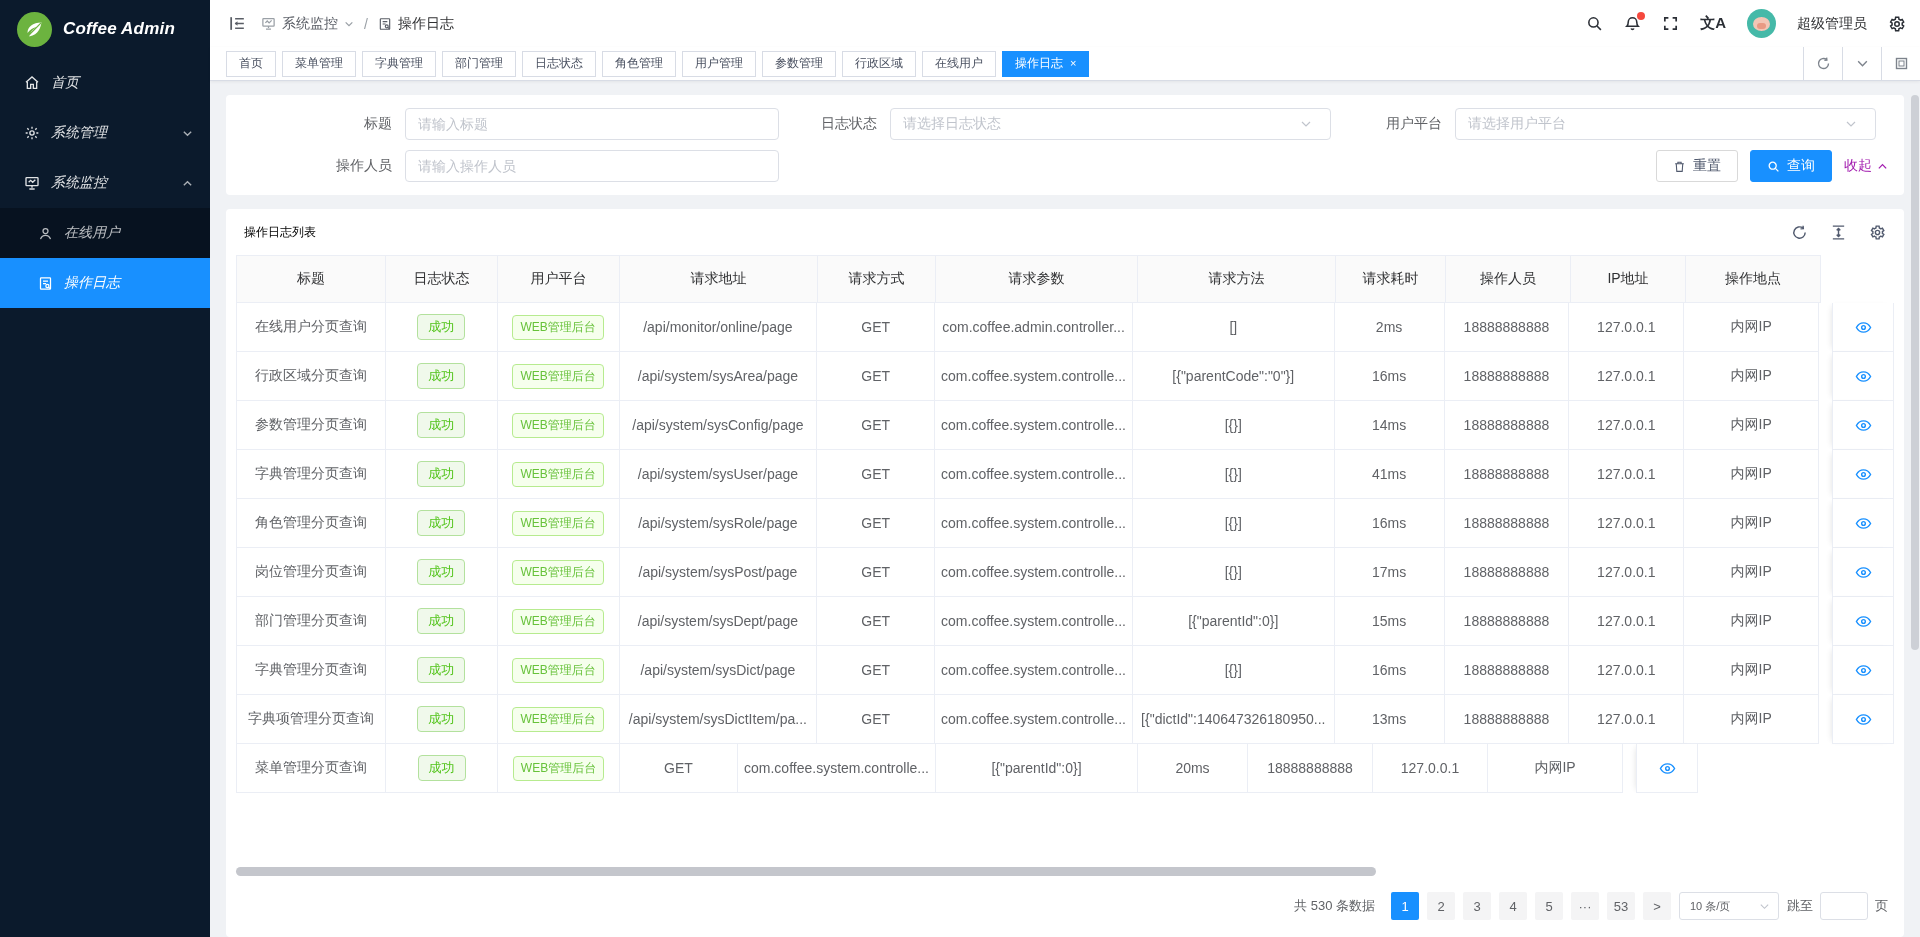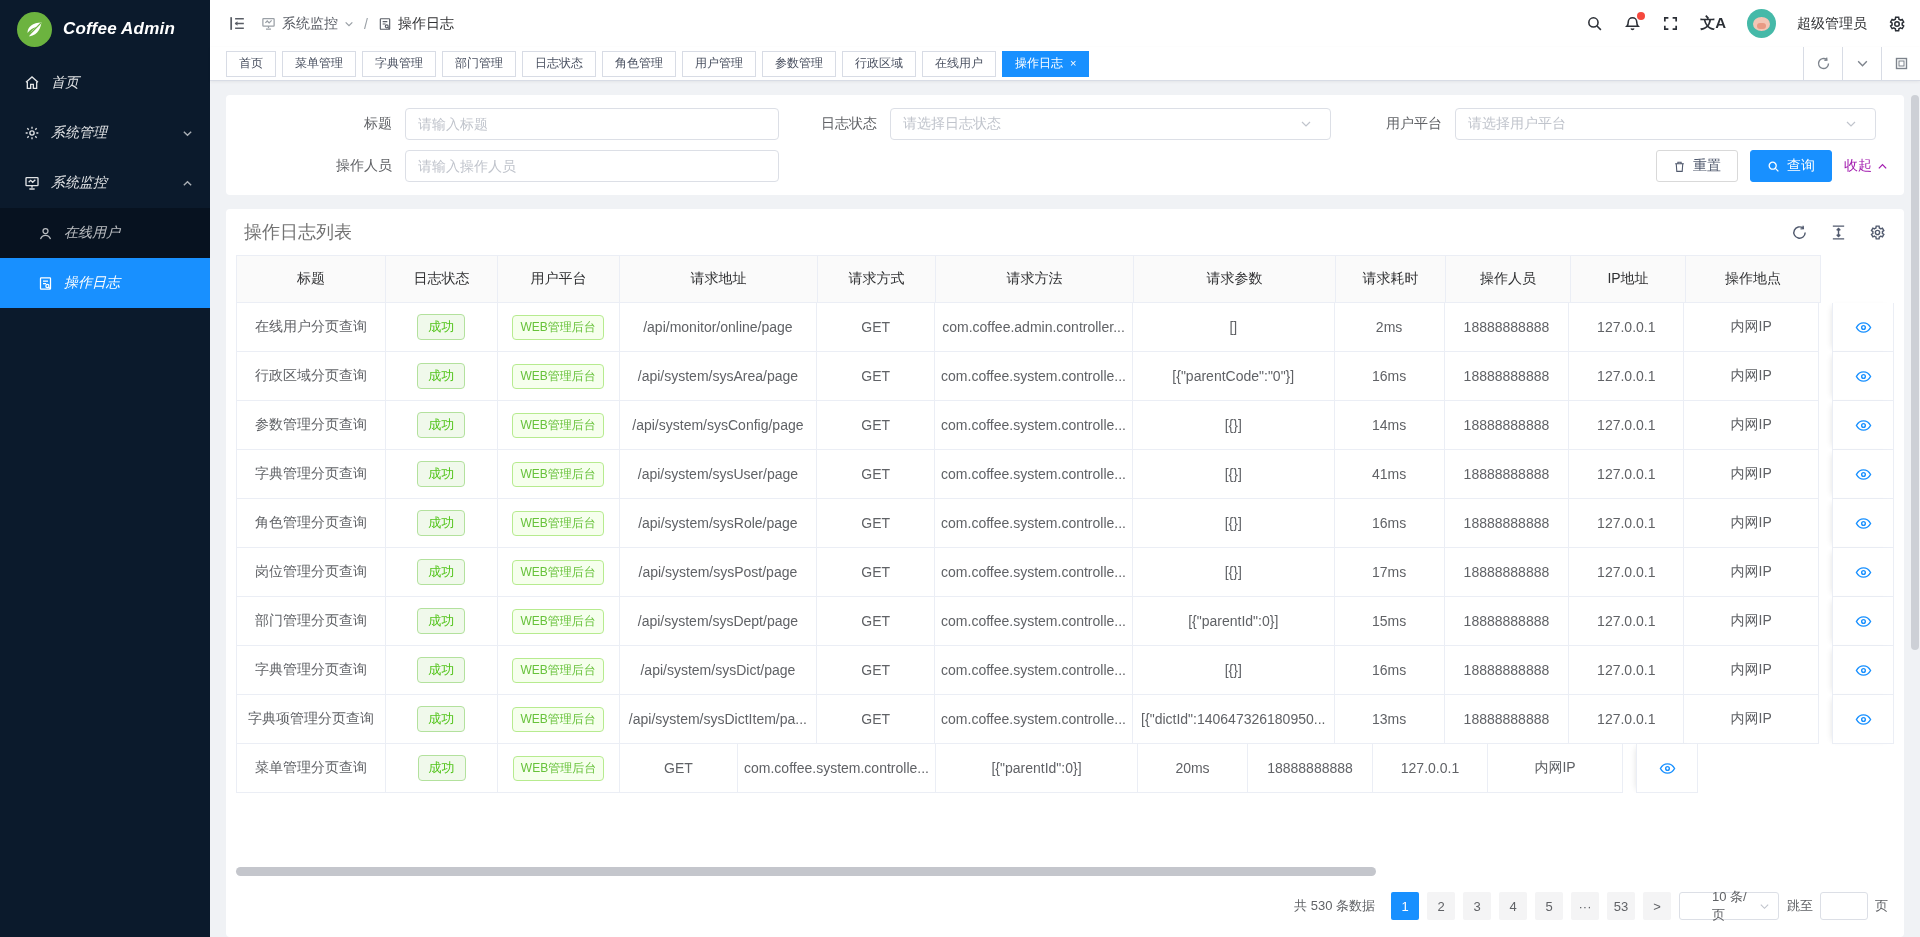--- a/index.html
+++ b/index.html
@@ -59,21 +59,21 @@
   .f-select .ph { flex:1; }
   .w-in1 { width:374px; } .w-sel2 { width:441px; } .w-sel3 { width:421px; }
   .f-actions { margin-left:auto; display:flex; align-items:center; gap:12px; }
   .btn { height:32px; border-radius:3px; display:inline-flex; align-items:center; justify-content:flex-end; gap:7px; font-size:14px; cursor:pointer; padding:0 16px; }
   .btn-plain { background:#fff; border:1px solid #d9d9d9; color:#515a6e; }
   .btn-primary { background:#1890ff; border:1px solid #1890ff; color:#fff; }
   .link-collapse { color:#a21caf; font-size:14px; display:inline-flex; align-items:center; gap:5px; cursor:pointer; }
 
   .table-card { background:#fff; border-radius:4px; margin-top:14px; flex:1; display:flex; flex-direction:column; padding:0 10px; min-height:0; }
   .card-head { height:46px; display:flex; align-items:center; padding:0 8px; flex:0 0 46px; }
-  .card-title { font-size:18px; color:#737373; }
+  .card-title { font-size:12px; color:#000000; }
   .card-tools { margin-left:auto; display:flex; align-items:center; gap:22px; color:#515a6e; }
   .card-tools > * { cursor:pointer; }
 
   
   .tbl { width:100%; flex:0 0 auto; }
   .trow { display:flex; }
   .tcell { display:flex; align-items:center; justify-content:center; border-bottom:1px solid #ebeef5; border-right:1px solid #ebeef5; font-size:14px; color:#606266; text-align:center; padding:0 4px; overflow:hidden; white-space:nowrap; }
   .thead .tcell { background:#fafafa; color:#303133; height:48px; border-top:1px solid #ebeef5; }
   .thead .tcell:first-child, .tbody .tcell:first-child { border-left:1px solid #ebeef5; }
   .tbody .tcell { height:49px; background:#fff; }
@@ -88,21 +88,21 @@
   .spacer { flex:1; background:#fff; }
   .hscroll { height:10px; margin:0 0 8px 0; flex:0 0 10px; }
   .hscroll .thumb { height:9px; width:1140px; background:#c4c6cc; border-radius:5px; }
 
   
   .pager { height:52px; display:flex; align-items:center; justify-content:flex-end; gap:8px; padding:0 6px 10px 0; flex:0 0 52px; font-size:13px; color:#606266; }
   .pg-total { margin-right:8px; font-size:13px; }
   .pg-btn { min-width:28px; height:28px; padding:0 5px; border-radius:2px; background:#f4f4f5; color:#606266; display:inline-flex; align-items:center; justify-content:center; font-size:13px; cursor:pointer; }
   .pg-btn.active { background:#1890ff; color:#fff; }
   .pg-size { width:100px; height:28px; border:1px solid #dcdfe6; border-radius:3px; background:#fff; display:inline-flex; align-items:center; padding:0 8px 0 10px; color:#606266; cursor:pointer; }
-  .pg-size span { flex:1; font-size:13px;margin-left:22px; }
+  .pg-size span { flex:1; font-size:11px; }
   .pg-jump { display:inline-flex; align-items:center; gap:7px; }
   .pg-jump input { width:48px; height:28px; border:1px solid #dcdfe6; border-radius:3px; outline:none; padding:0 6px; font-size:13px; }
 
   
   .v-scrollbar { position:absolute; right:1px; top:95px; width:8px; height:555px; background:#cdd0d6; border-radius:4px; z-index:9; }
 </style>
 </head>
 <body>
 
 <aside class="sidebar">
@@ -361,22 +361,22 @@
       </div>
 
       <div class="tbl">
         <div class="thead">
             <div class="trow" id="thead-row">
               <div class="tcell c0">标题</div>
               <div class="tcell c1">日志状态</div>
               <div class="tcell c2">用户平台</div>
               <div class="tcell c3">请求地址</div>
               <div class="tcell c4">请求方式</div>
+              <div class="tcell c6">请求参数</div>
               <div class="tcell c5">请求方法</div>
-              <div class="tcell c6">请求参数</div>
               <div class="tcell c7">请求耗时</div>
               <div class="tcell c8">操作人员</div>
               <div class="tcell c9">IP地址</div>
               <div class="tcell c10">操作地点</div>
             </div>
           </div>
         <div class="tbody" id="tbody">
             <div class="trow">
               <div class="tcell c0">在线用户分页查询</div>
               <div class="tcell c1">

